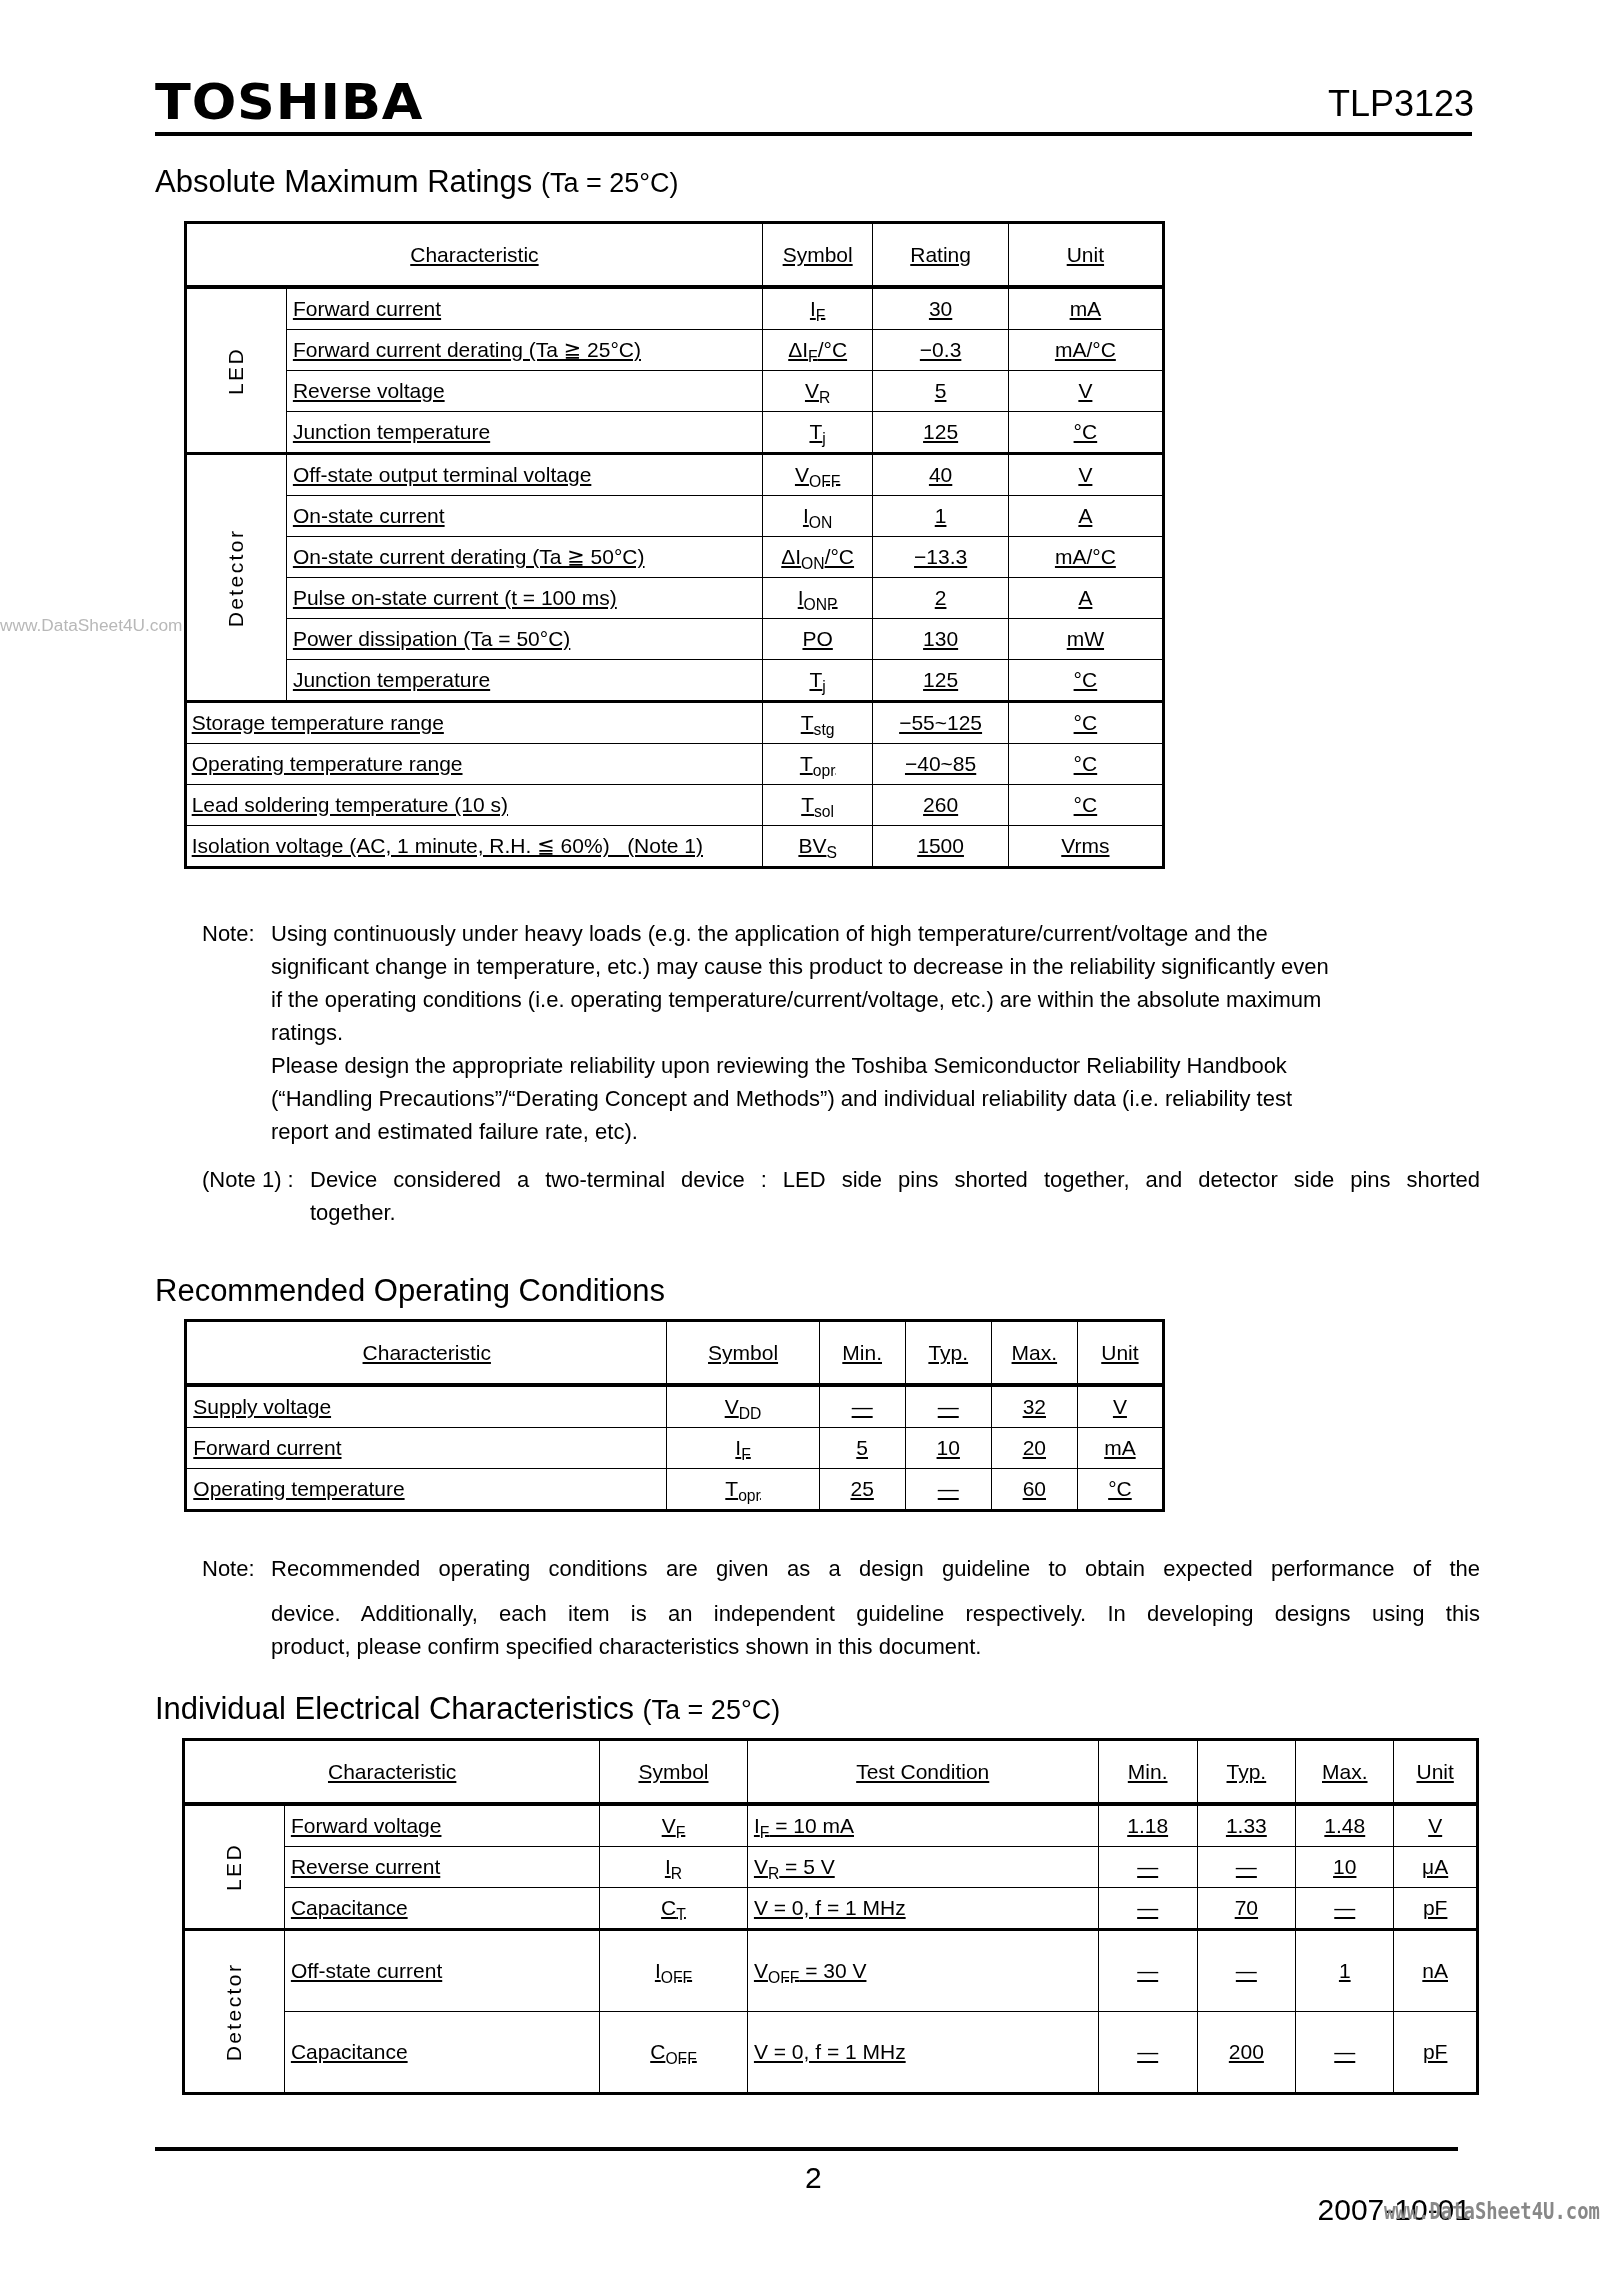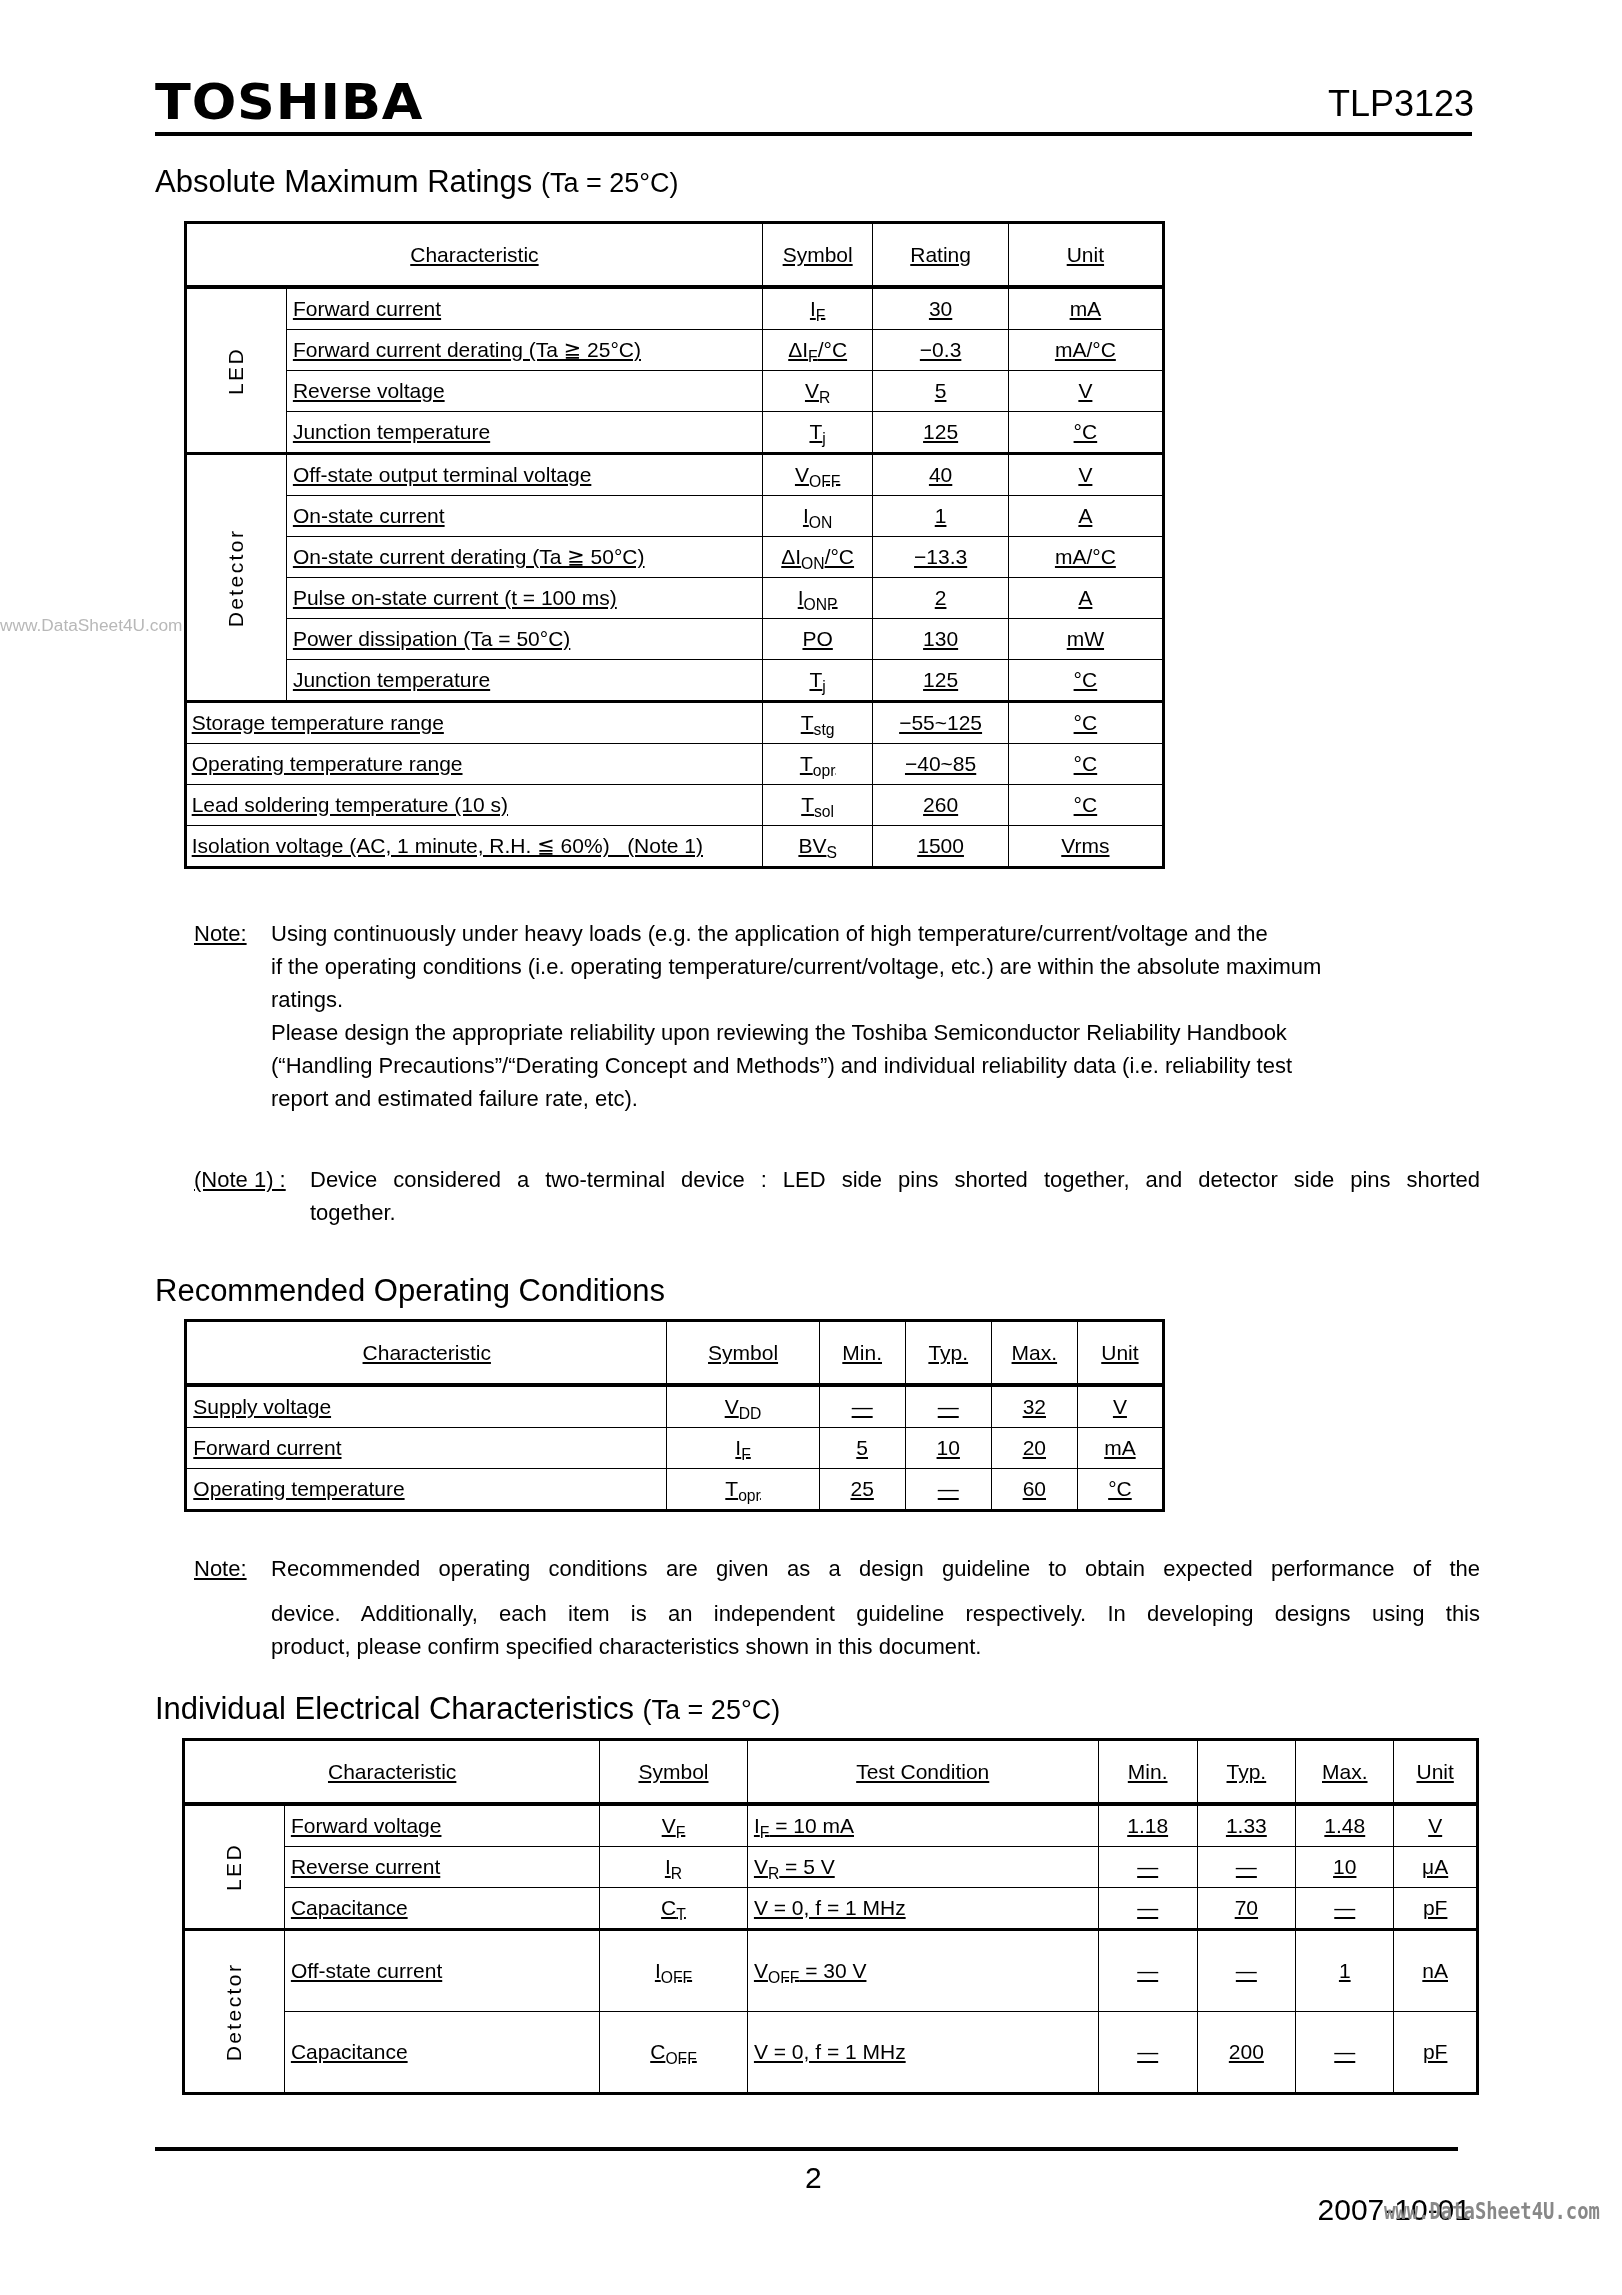--- a/index.html
+++ b/index.html
@@ -15,21 +15,21 @@
   table.dt { position:absolute; border-collapse:collapse; border:3.9px solid #000; font-size:21px;text-decoration:underline; }
   table.dt td, table.dt th { border:1.6px solid #000; padding:0 6.3px; font-weight:normal; height:40px; white-space:nowrap; }
   table.dt thead th { height:61px; text-align:center; }
   table.dt thead tr { border-bottom:4.7px solid #000; }
   table.dt td.c { text-align:center; }
   table.dt tr.rowsep td { border-top:3.9px solid #000; }
   table.dt td.grp { text-align:center; padding:0; width:55px; border-bottom:3.9px solid #000; }
   .vert { display:inline-block; transform:rotate(-90deg); font-size:21px; letter-spacing:2.4px; white-space:nowrap; }
   sub.s { font-size:15.7px; vertical-align:-4.7px; line-height:0; }
   .note { font-size:22px; line-height:33px; }
-  .note .lbl { position:absolute; left:0; top:0;text-decoration:underline; }
+  .note .lbl { position:absolute; left:8px; top:0; }
   .note .txt { position:absolute; }
   .justify { text-align:justify; text-align-last:left; }
   .wm-left { left:0; top:615px; color:#b8b8b8; font-size:17.3px; }
   .wm-br { right:23.6px; top:2197px; color:#888; font-size:23.6px; font-family:"DejaVu Sans Mono","Liberation Mono",monospace; font-weight:bold; transform:scaleX(0.8); transform-origin:right top; }
   .pageno { left:805px; top:2161px; font-size:30px; }
   .date { right:152px; top:2161px; font-size:30px; color:#000000;margin-top:32px; }
 </style>
 </head>
 <body>
 
@@ -147,20 +147,21 @@
         <td class="c">1500</td>
         <td class="c">Vrms</td>
       </tr>
     </tbody>
 </table>
 
 <div class="abs note" style="left:194px; top:917px; width:1287px; height:247px;">
   <span class="lbl">Note:</span>
   <div class="txt" id="note1lines" style="left:77px; top:0; width:1209px;">
       <div>Using continuously under heavy loads (e.g. the application of high temperature/current/voltage and the</div>
+      <div>significant change in temperature, etc.) may cause this product to decrease in the reliability significantly even</div>
       <div>if the operating conditions (i.e. operating temperature/current/voltage, etc.) are within the absolute maximum</div>
       <div>ratings.</div>
       <div>Please design the appropriate reliability upon reviewing the Toshiba Semiconductor Reliability Handbook</div>
       <div>(“Handling Precautions”/“Derating Concept and Methods”) and individual reliability data (i.e. reliability test</div>
       <div>report and estimated failure rate, etc).</div>
     </div>
 </div>
 <div class="abs note" style="left:194px; top:1163px; width:1287px; height:71px;">
   <span class="lbl">(Note 1) :</span>
   <div class="txt" id="note1b" style="left:116px; top:0; width:1170px;">

